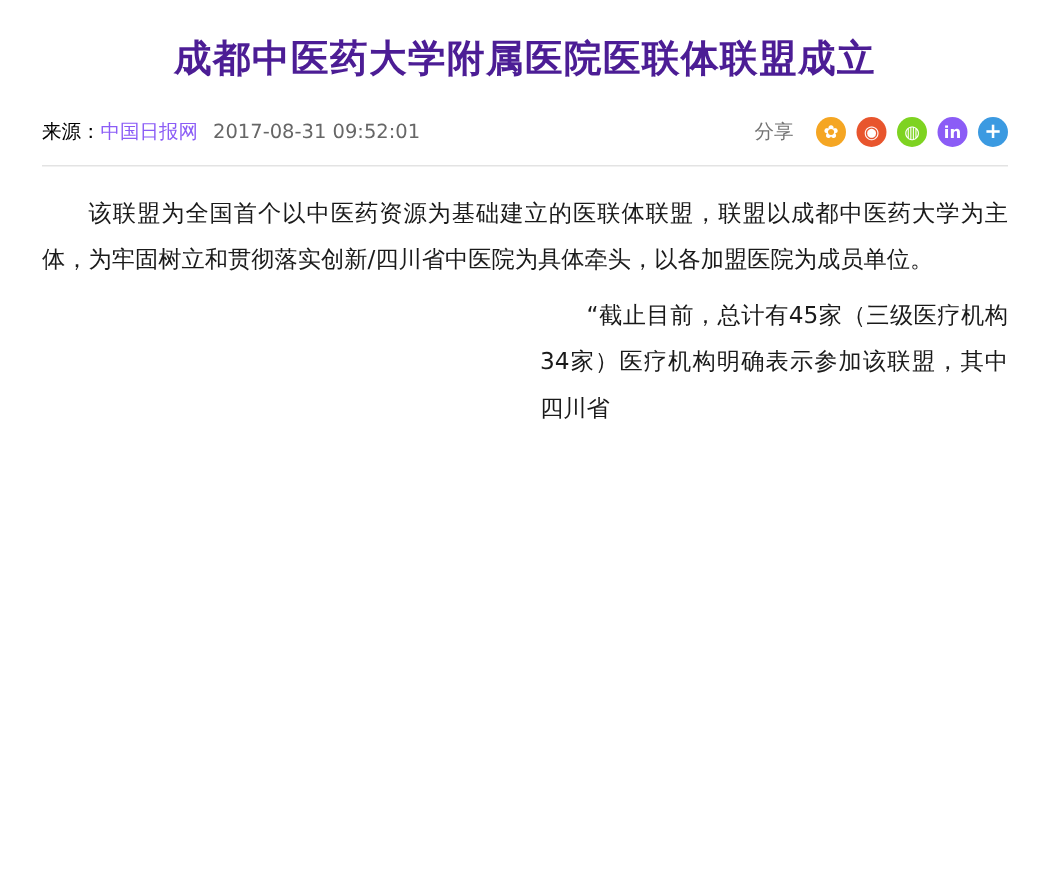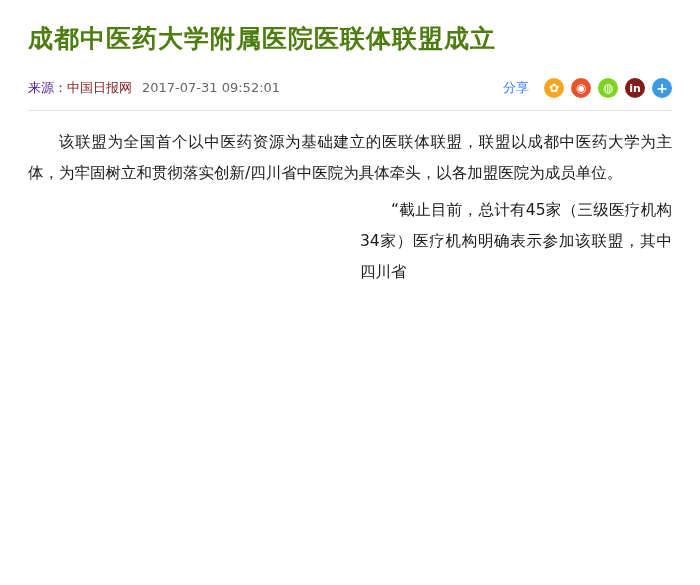--- a/index.html
+++ b/index.html
@@ -17,49 +17,50 @@
   .page {
     position: relative;
     width: 700px;
     height: 585px;
     box-sizing: border-box;
     padding: 0 28px;
   }
   .article-title {
     font-size: 25px;
     font-weight: bold;
-    color: #4d7c0f;
+    color: #4c1d95;
+    text-align: center;
     letter-spacing: 1px;
     margin: 22px 0 0 0;
     line-height: 34px;
     font-family: "DejaVu Sans", "Liberation Sans", sans-serif;
   }
   .meta-row {
     display: flex;
     align-items: center;
     justify-content: space-between;
     margin-top: 22px;
     padding-bottom: 12px;
     border-bottom: 1px solid #e3e3e3;
   }
   .meta-left {
     font-size: 13px;
     color: #666666;
     white-space: nowrap;
   }
-  .meta-left .source-label { color: #4c1d95; }
-  .meta-left .source-name { color: #7f1d1d; }
+  .meta-left .source-label { color: #000000; }
+  .meta-left .source-name { color: #8b5cf6; }
   .meta-left .timestamp { color: #666666; margin-left: 10px; }
   .share-block {
     display: flex;
     align-items: center;
   }
   .share-label {
     font-size: 13px;
-    color: #3b82f6;
+    color: #737373;
     margin-right: 8px;
   }
   .share-icons {
     display: flex;
     align-items: center;
   }
   .share-icon {
     width: 20px;
     height: 20px;
     border-radius: 50%;
@@ -105,29 +106,29 @@
 </style>
 </head>
 <body>
 
 <div class="page">
 
   <h1 class="article-title">成都中医药大学附属医院医联体联盟成立</h1>
 
   <div class="meta-row">
     <div class="meta-left">
-      <span class="source-label">来源：</span><span class="source-name">中国日报网</span><span class="timestamp">2017-07-31 09:52:01</span>
+      <span class="source-label">来源：</span><span class="source-name">中国日报网</span><span class="timestamp">2017-08-31 09:52:01</span>
     </div>
     <div class="share-block">
       <span class="share-label">分享</span>
       <span class="share-icons">
         <span class="share-icon" style="background:#f5a623;">✿</span>
         <span class="share-icon" style="background:#e8552d;">◉</span>
         <span class="share-icon" style="background:#7ed321;">◍</span>
-        <span class="share-icon" style="background:#7f1d1d; font-size:11px;">in</span>
+        <span class="share-icon" style="background:#8b5cf6; font-size:11px;">in</span>
         <span class="share-icon" style="background:#3b9ae1; font-size:14px;">+</span>
       </span>
     </div>
   </div>
 
   <div class="content">
     <p>该联盟为全国首个以中医药资源为基础建立的医联体联盟，联盟以成都中医药大学为主体，为牢固树立和贯彻落实创新/四川省中医院为具体牵头，以各加盟医院为成员单位。</p>
     <div class="float-wrap clearfix">
       <div class="figure-space"></div>
       <div class="indented-block">

